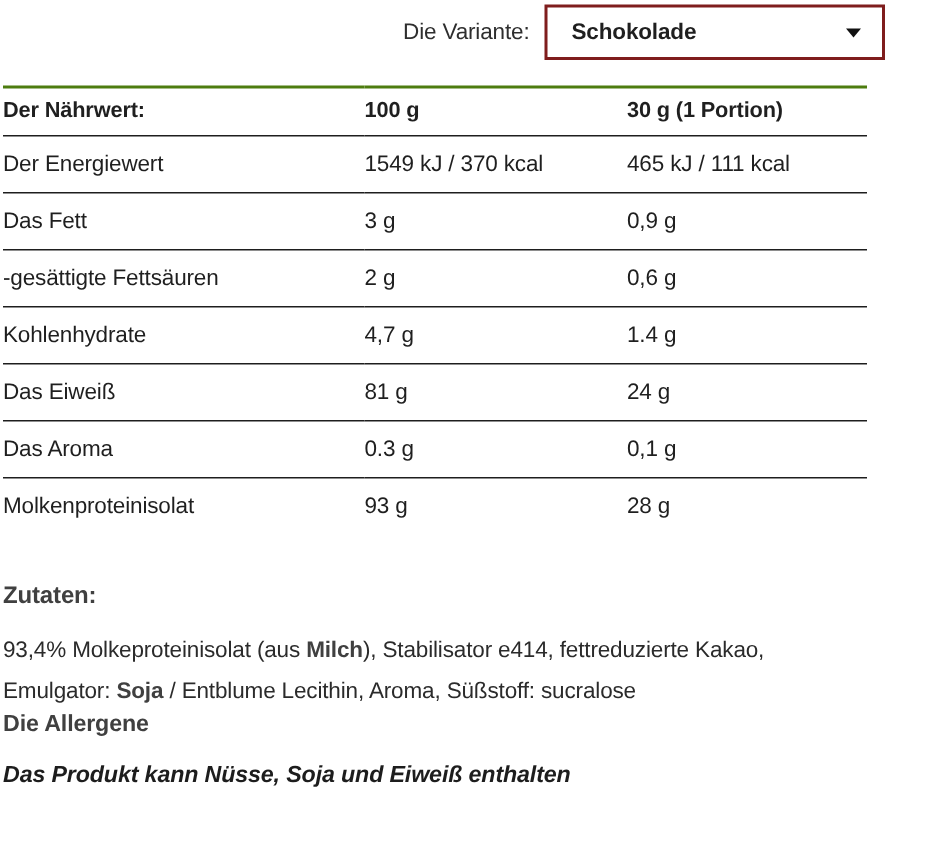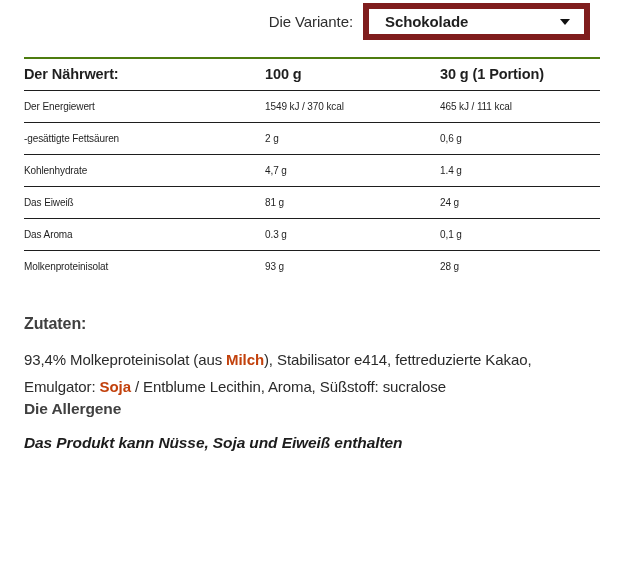--- a/index.html
+++ b/index.html
@@ -4,31 +4,31 @@
 <style>
   * { margin: 0; padding: 0; box-sizing: border-box; }
   html, body { background: #ffffff; }
   body {
     width: 621px; height: 572px;
     font-family: "Liberation Sans", "DejaVu Sans", sans-serif;
     color: #1f1f1f;
     letter-spacing: -0.1px;
     overflow: hidden;
   }
-  .page { width: 621px; height: 572px; padding: 3px 31px 0 24px; }
+  .page { width: 621px; height: 572px; padding: 3px 31px 0 2px; }
 
   
   .variant-row {
     display: flex; justify-content: flex-end; align-items: center;
     height: 37px; margin-bottom: 17px;
   }
   .variant-label { font-size: 15px; color: #2e2e2e; margin-right: 10px; }
   .variant-select {
     width: 227px; height: 37px;
-    border: 6px solid #7f1d1d; background: #ffffff;
+    border: 2px solid #7f1d1d; background: #ffffff;
     display: flex; align-items: center;
     padding: 0 14px 0 16px;
     cursor: pointer;
     font-size: 15px; font-weight: bold; color: #1f1f1f;
   }
   .variant-select .caret {
     margin-left: auto;
     width: 0; height: 0;
     border-left: 5px solid transparent;
     border-right: 5px solid transparent;
@@ -40,35 +40,35 @@
   table.nutrition col.c1 { width: 241px; }
   table.nutrition col.c2 { width: 175px; }
   table.nutrition col.c3 { width: 160px; }
   table.nutrition th {
     border-top: 2px solid #4d7c0f; border-bottom: 1px solid #1e1e1e;
     text-align: left; font-weight: bold; font-size: 14.5px;
     padding: 7px 0 8px;
   }
   table.nutrition td {
     border-bottom: 1px solid #1e1e1e;
-    font-size: 10px; font-weight: normal;
+    font-size: 15px; font-weight: normal;
     padding: 10px 0;
     vertical-align: middle;
   }
   table.nutrition tr:last-child td { border-bottom: none; }
   td.indent, th.indent { padding-left: 31px; }
 
   
   .section-heading { font-size: 16px; font-weight: bold; color: #404040; }
   .ingredients-heading { margin-top: 33px; }
   .ingredients-text {
     margin-top: 13px; font-size: 15px; line-height: 27px; color: #2b2b2b;
     width: 576px;
   }
-  .ingredients-text b { color: #c2410c; margin-top: 24px; }
+  .ingredients-text b { color: #404040; margin-top: 24px; }
   .allergens-heading { font-size: 15.5px; }
   .allergens-text {
     margin-top: 16px; font-size: 15.5px; font-weight: bold; font-style: italic;
     color: #1d1d1d;
   }
 </style>
 </head>
 <body>
 
 <div class="page">
@@ -92,20 +92,25 @@
         <th>Der Nährwert:</th>
         <th>100 g</th>
         <th>30 g (1 Portion)</th>
       </tr>
     </thead>
     <tbody>
       <tr>
         <td>Der Energiewert</td>
         <td>1549 kJ / 370 kcal</td>
         <td>465 kJ / 111 kcal</td>
+      </tr>
+      <tr>
+        <td>Das Fett</td>
+        <td>3 g</td>
+        <td>0,9 g</td>
       </tr>
       <tr>
         <td class="indent">-gesättigte Fettsäuren</td>
         <td>2 g</td>
         <td>0,6 g</td>
       </tr>
       <tr>
         <td>Kohlenhydrate</td>
         <td>4,7 g</td>
         <td>1.4 g</td>

